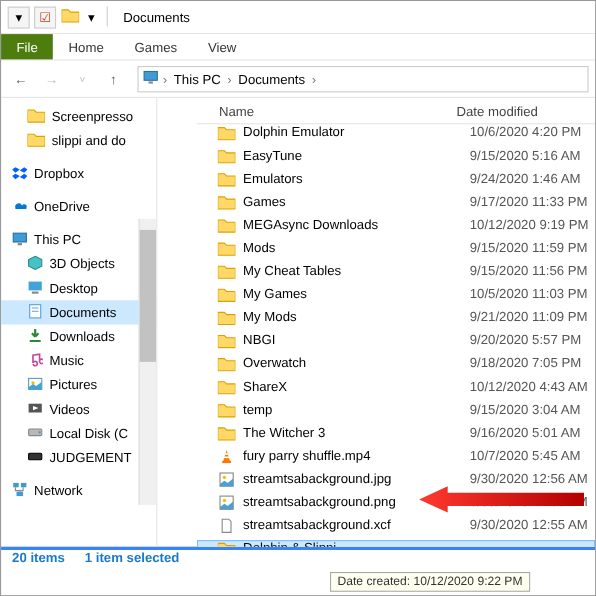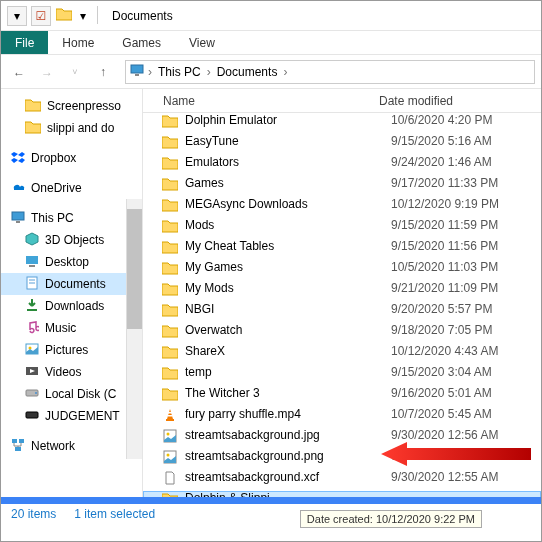--- a/index.html
+++ b/index.html
@@ -5,48 +5,48 @@
 * { margin: 0; padding: 0; box-sizing: border-box; font-family: "Segoe UI", sans-serif; font-size: 12px; }
 body { background: #fff; width: 542px; height: 542px; overflow: hidden; border: 1px solid #999; }
 .titlebar { height: 30px; display: flex; align-items: center; background: #fff; border-bottom: 1px solid #e5e5e5; }
 .tb-controls { display: flex; gap: 4px; padding: 0 6px; }
 .tb-btn { width: 20px; height: 20px; display: flex; align-items: center; justify-content: center; border: 1px solid #ccc; background: #f5f5f5; }
 .tb-sep { width: 1px; height: 18px; background: #ccc; margin: 0 4px; }
 .tb-folder { width: 18px; height: 16px; display: flex; align-items: center; justify-content: center; }
 .tb-title { padding-left: 4px; font-size: 12px; }
 .ribbon-tabs { height: 24px; display: flex; align-items: stretch; background: #fff; border-bottom: 1px solid #e5e5e5; }
 .ribbon-tab { padding: 0 14px; display: flex; align-items: center; font-size: 12px; color: #333; cursor: pointer; }
-.ribbon-tab.file { background: #0f766e; color: #fff; }
+.ribbon-tab.file { background: #4d7c0f; color: #fff; }
 .nav-row { height: 34px; display: flex; align-items: center; padding: 0 6px; gap: 4px; border-bottom: 1px solid #e5e5e5; }
 .nav-arrow { width: 24px; height: 24px; display: flex; align-items: center; justify-content: center; color: #555; cursor: pointer; }
 .nav-arrow.disabled { color: #bbb; }
 .addr-bar { flex: 1; height: 24px; border: 1px solid #ccc; display: flex; align-items: center; padding: 0 4px; gap: 2px; margin-left: 6px; }
 .crumb { display: flex; align-items: center; cursor: pointer; padding: 0 2px; }
 .crumb-sep { color: #777; margin: 0 2px; }
 .body-split { display: flex; height: calc(100% - 30px - 24px - 34px - 24px - 20px); }
 .tree { width: 142px; overflow: hidden; border-right: 1px solid #e5e5e5; padding-top: 6px; position: relative; }
 .tree-item { display: flex; align-items: center; height: 22px; padding-left: 10px; gap: 6px; cursor: pointer; white-space: nowrap; }
 .tree-item.indent { padding-left: 24px; }
 .tree-item.selected { background: #cce8ff; }
 .tree-item.quick { padding-left: 24px; }
 .tree-spacer { height: 8px; }
 .tree-scroll { position: absolute; right: 0; top: 110px; width: 16px; height: 260px; background: #f0f0f0; border-left: 1px solid #ddd; }
 .tree-thumb { background: #c2c2c2; width: 100%; height: 120px; margin-top: 10px; }
-.list { flex: 1; overflow: hidden; position: relative; }
+.list { flex: 1; overflow: hidden; position: relative; margin-left: 36px; }
 .list-header { display: flex; height: 24px; border-bottom: 1px solid #e5e5e5; color: #444; align-items: center; }
 .lh-name { width: 230px; padding-left: 20px; }
 .lh-date { flex: 1; padding-left: 6px; }
 .list-rows { overflow: hidden; }
 .row { display: flex; align-items: flex-start; height: 21px; padding-left: 18px; cursor: pointer; }
 .row.selected { background: #cce8ff; outline: 1px solid #7abdff; outline-offset: -1px; }
 .row-icon { width: 18px; height: 16px; display: flex; align-items: center; justify-content: center; margin-right: 6px; }
 .row-name { width: 206px; white-space: nowrap; overflow: hidden; color: #000; }
 .row-date { flex: 1; color: #555; white-space: nowrap; }
-.statusbar { height: 24px; border-top: 7px solid #3b82f6; display: flex; align-items: flex-end; padding: 0 10px; gap: 18px; color: #333; }
-.tooltip { position: absolute; bottom: 14px; right: 60px; background: #fffff0; border: 1px solid #aaa; padding: 2px 6px; font-size: 11px; color: #333; }
+.statusbar { height: 24px; border-top: 3px solid #3b82f6; display: flex; align-items: flex-start; padding: 0 10px; gap: 18px; color: #333; font-weight: bold; }
+.tooltip { position: absolute; bottom: 4px; right: 60px; background: #fffff0; border: 1px solid #aaa; padding: 2px 6px; font-size: 11px; color: #333; }
 .arrow-callout { position: absolute; right: 10px; bottom: 28px; pointer-events: none; }
 
 .svg-folder { width: 16px; height: 14px; }
 .svg-small { width: 14px; height: 14px; }
 </style>
 </head>
 <body>
 
 <div class="titlebar">
   <div class="tb-controls">

